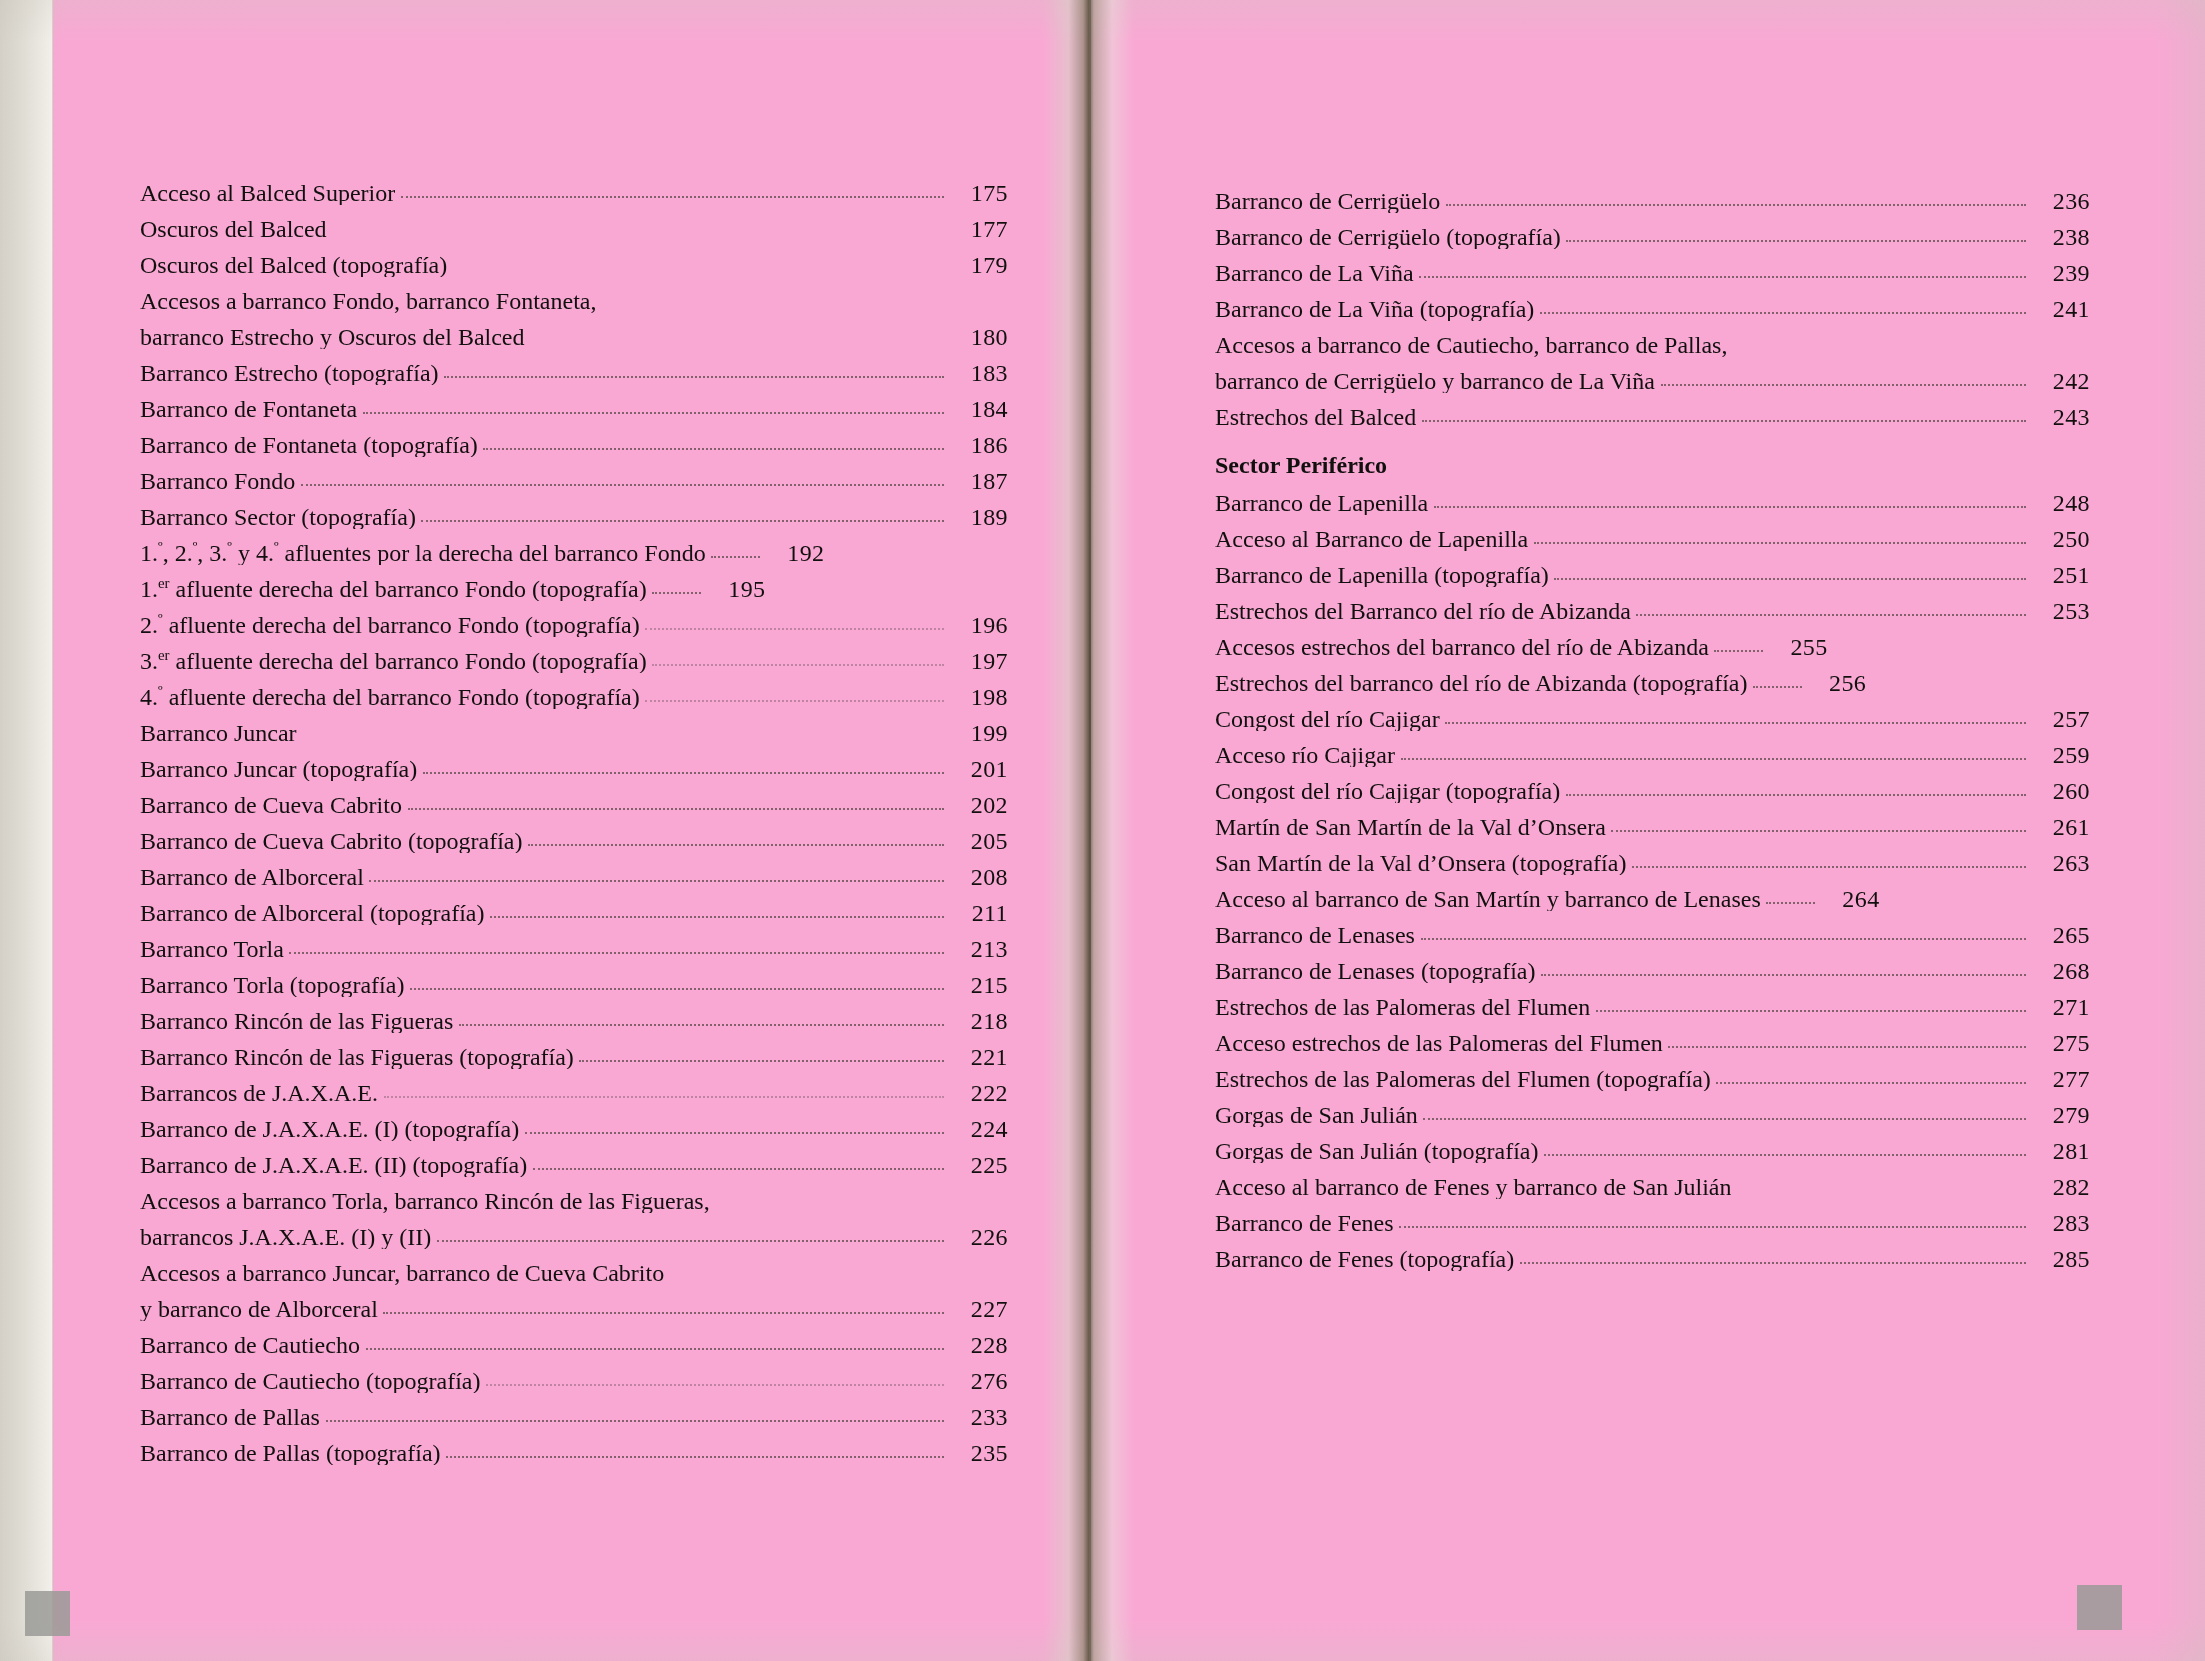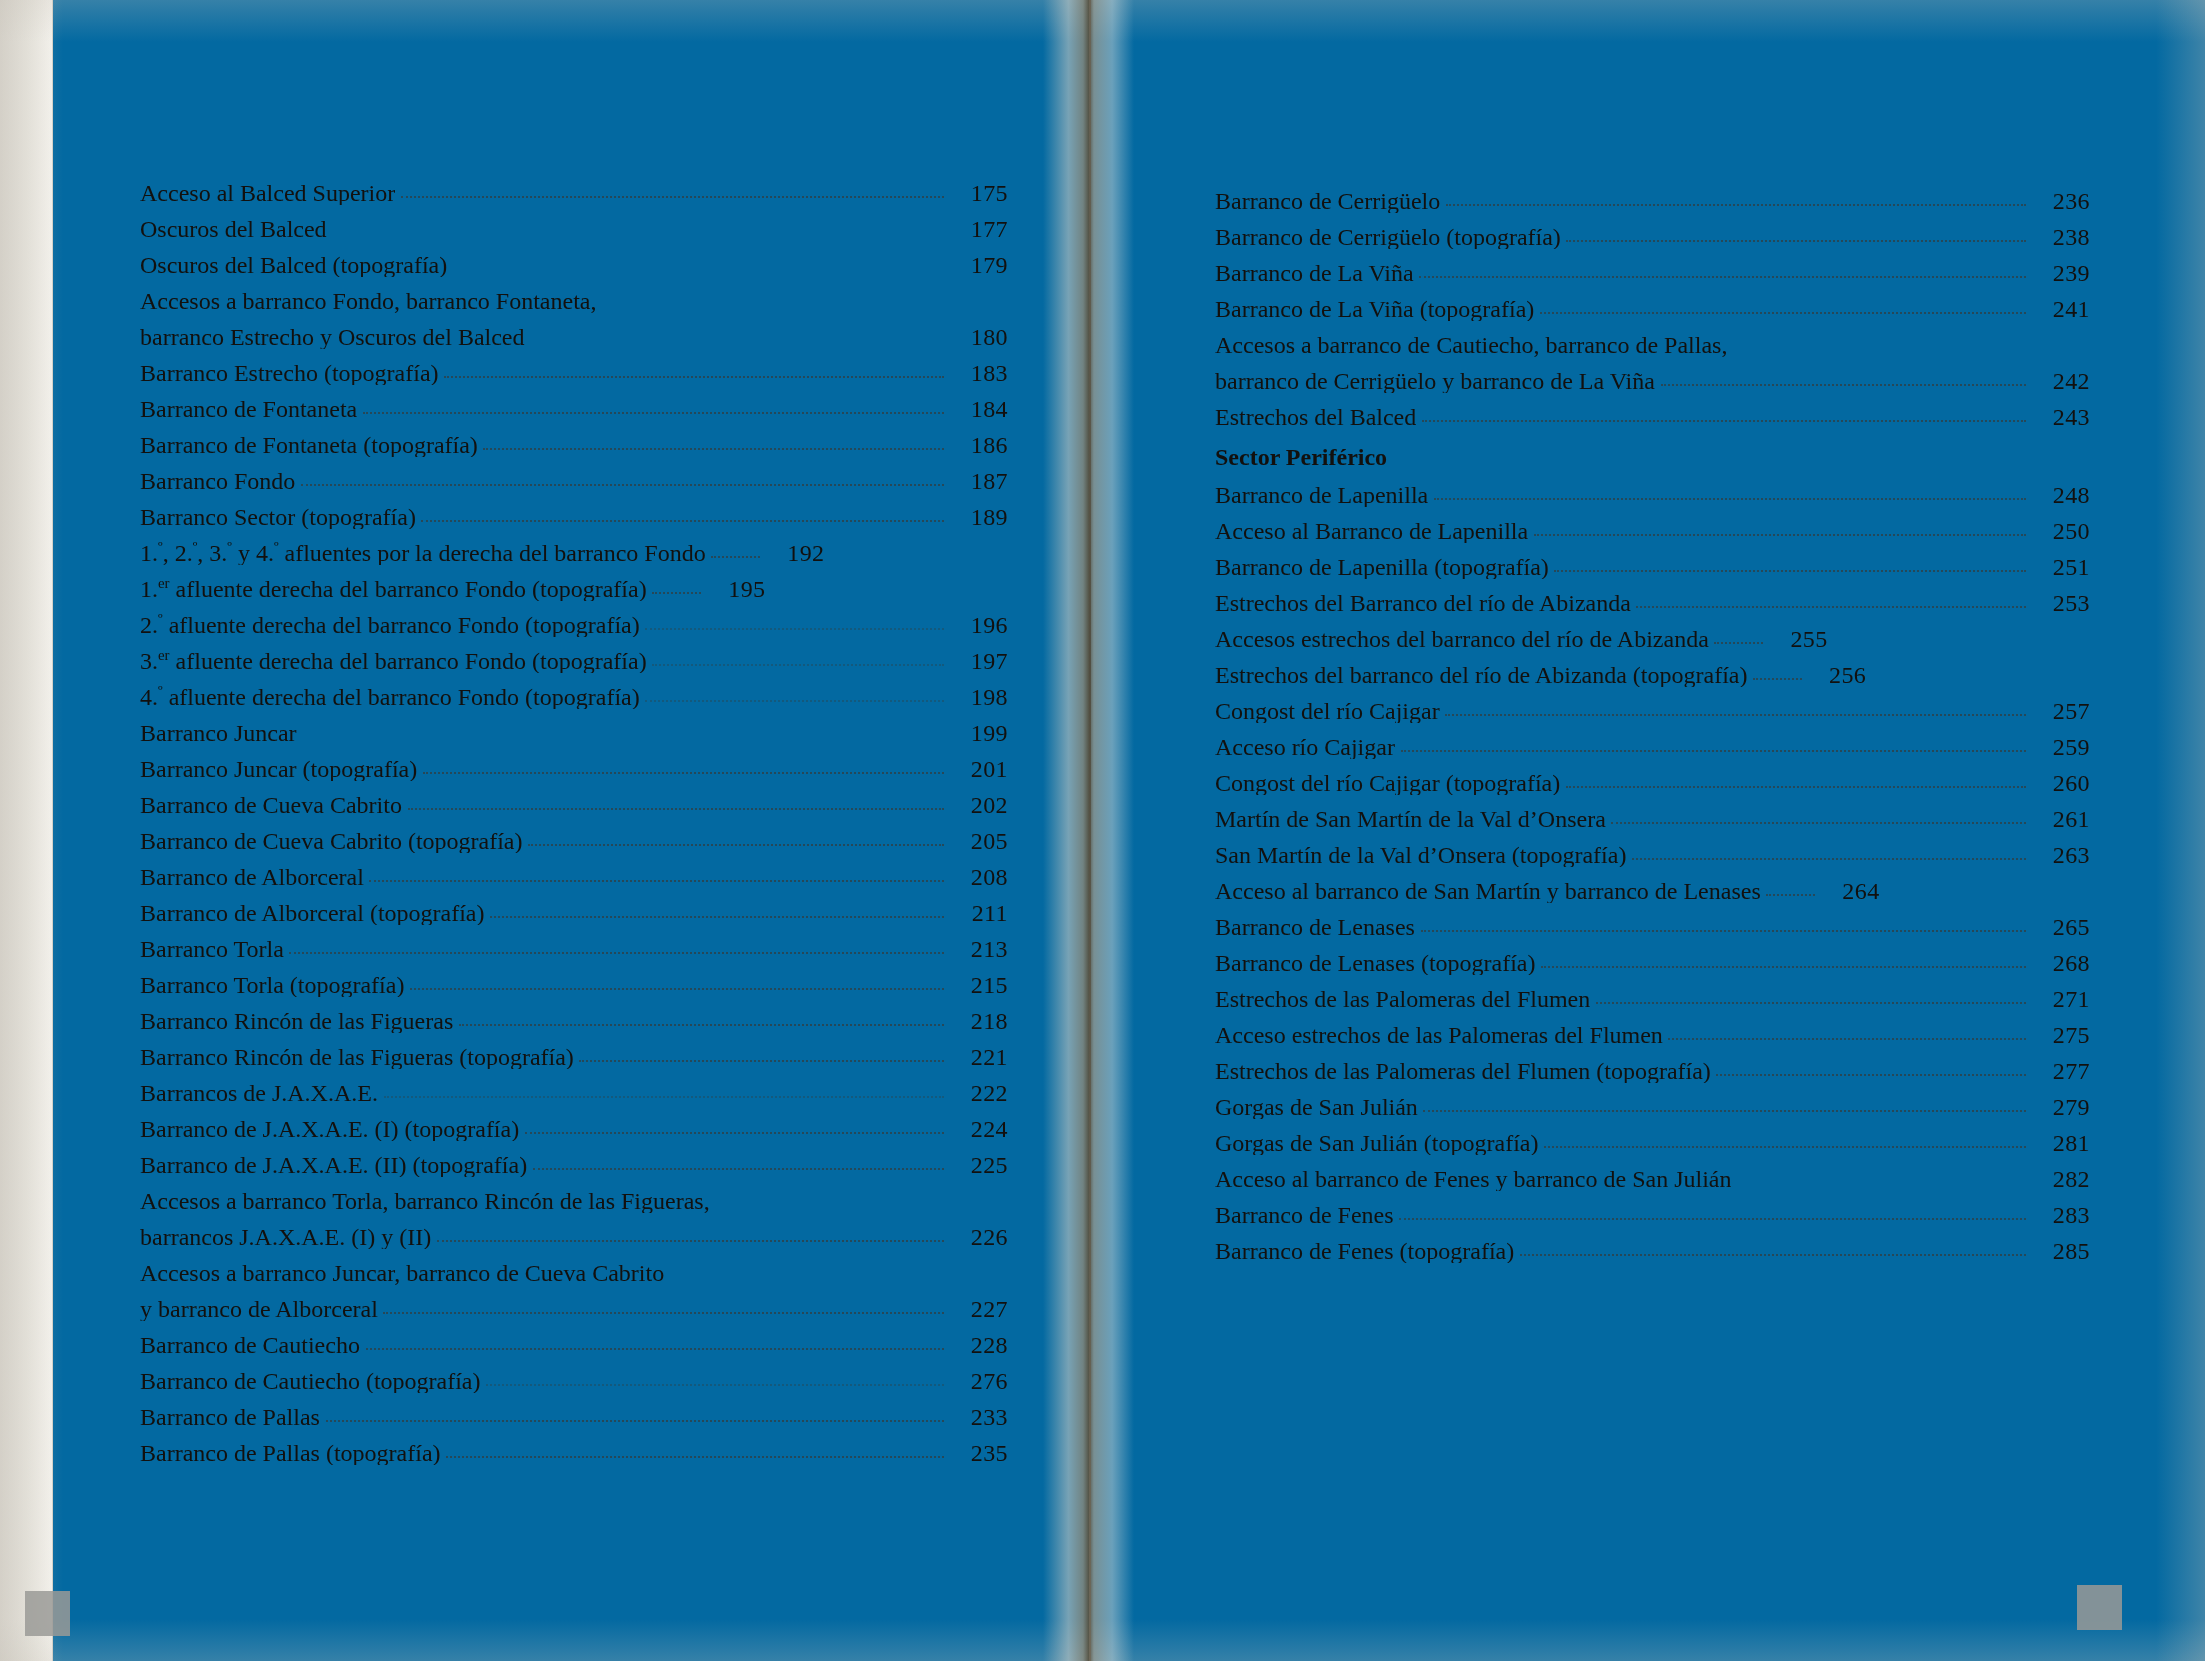--- a/index.html
+++ b/index.html
@@ -10,21 +10,21 @@
     width: 2205px;
     height: 1661px;
     background: #f2f0ec;
     font-family: "Liberation Serif", serif;
     overflow: hidden;
     position: relative;
   }
   .page {
     position: absolute;
     inset: 0;
-    background: #0369a1;
+    background: #f9a8d4;
   }
   
   .page-tone {
     position: absolute;
     inset: 0;
     background:
       linear-gradient(90deg, rgba(190,185,175,0.45) 0px, rgba(250,249,246,0) 63px),
       linear-gradient(270deg, rgba(200,195,185,0.30) 0px, rgba(250,249,246,0) 49px),
       linear-gradient(180deg, rgba(205,200,190,0.25) 0px, rgba(250,249,246,0) 42px),
       linear-gradient(0deg, rgba(205,200,190,0.25) 0px, rgba(250,249,246,0) 42px);
@@ -113,21 +113,21 @@
     flex: 0 0 auto;
     width: 60px;
     text-align: right;
     letter-spacing: 0.4px;
   }
   
   .toc-row.cont .toc-title { }
   .section-head {
     font-weight: bold;
     font-size: 24px;
-    margin-top: 16px;
+    margin-top: 24px;
     margin-bottom: 14px;
   }
   sup.ord {
     font-size: 0.62em;
     vertical-align: super;
     line-height: 0;
   }
 </style>
 </head>
 <body>

